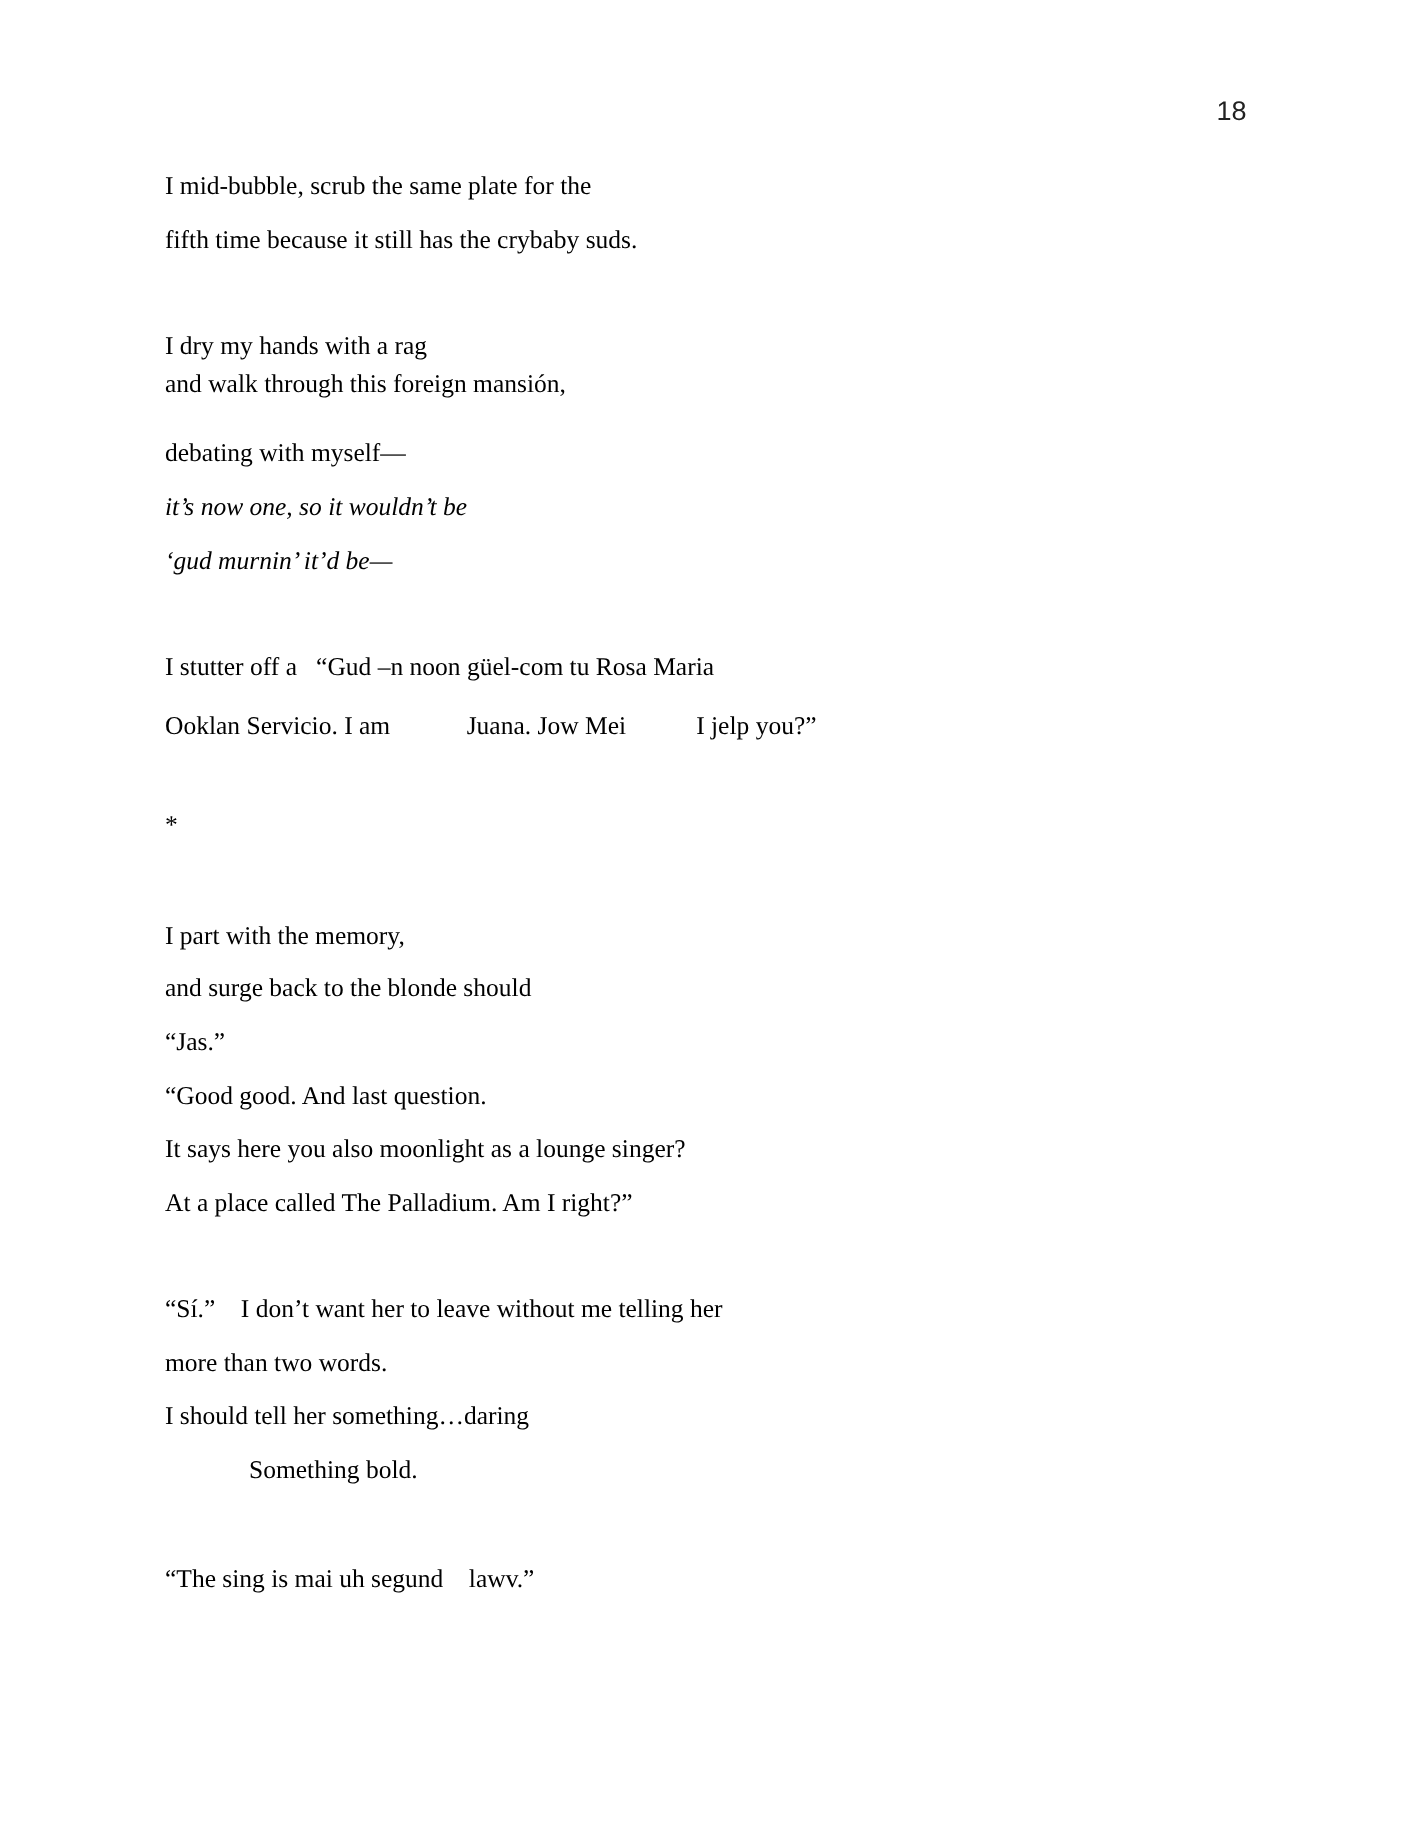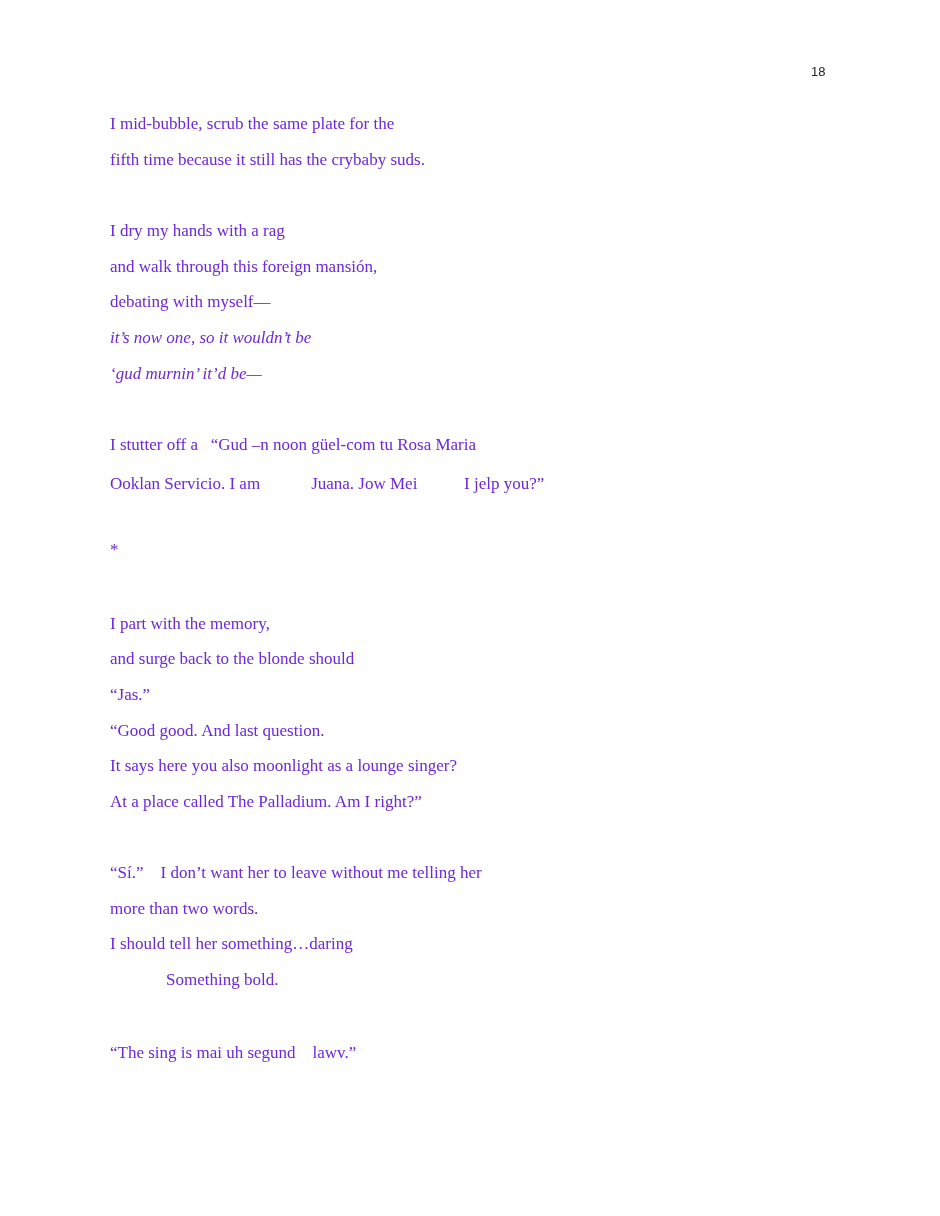--- a/index.html
+++ b/index.html
@@ -20,45 +20,45 @@
       left: 0; top: 0;
       width: 940px;
       height: 1216px;
       background: #ffffff;
     }
     .page-number {
       position: absolute;
       top: 64px;
       left: 811px;
       font-family: "Liberation Sans", "DejaVu Sans", sans-serif;
-      font-size: 13px;
+      font-size: 18px;
       color: #222;
     }
     .line {
       position: absolute;
       left: 110px;
       font-size: 17px;
       line-height: 20px;
       white-space: pre;
-      color: #6d28d9;
+      color: #000000;
     }
     .italic { font-style: italic; }
     .indent { left: 166px; }
   </style>
 </head>
 <body>
 
 <div class="page">
   <div class="page-number">18</div>
 
   <div class="line" style="top:114px">I mid-bubble, scrub the same plate for the</div>
   <div class="line" style="top:150px">fifth time because it still has the crybaby suds.</div>
 
   <div class="line" style="top:221px">I dry my hands with a rag</div>
-  <div class="line" style="top:257px">and walk through this foreign mansión,</div>
+  <div class="line" style="top:246px">and walk through this foreign mansión,</div>
   <div class="line" style="top:292px">debating with myself—</div>
   <div class="line italic" style="top:328px">it’s now one, so it wouldn’t be</div>
   <div class="line italic" style="top:364px">‘gud murnin’ it’d be—</div>
   <div class="line" style="top:435px">I stutter off a   “Gud –n noon güel-com tu Rosa Maria</div>
   <div class="line" style="top:474px">Ooklan Servicio. I am            Juana. Jow Mei           I jelp you?”</div>
 
   <div class="line" style="top:540px">*</div>
 
   <div class="line" style="top:614px">I part with the memory,</div>
   <div class="line" style="top:649px">and surge back to the blonde should</div>

